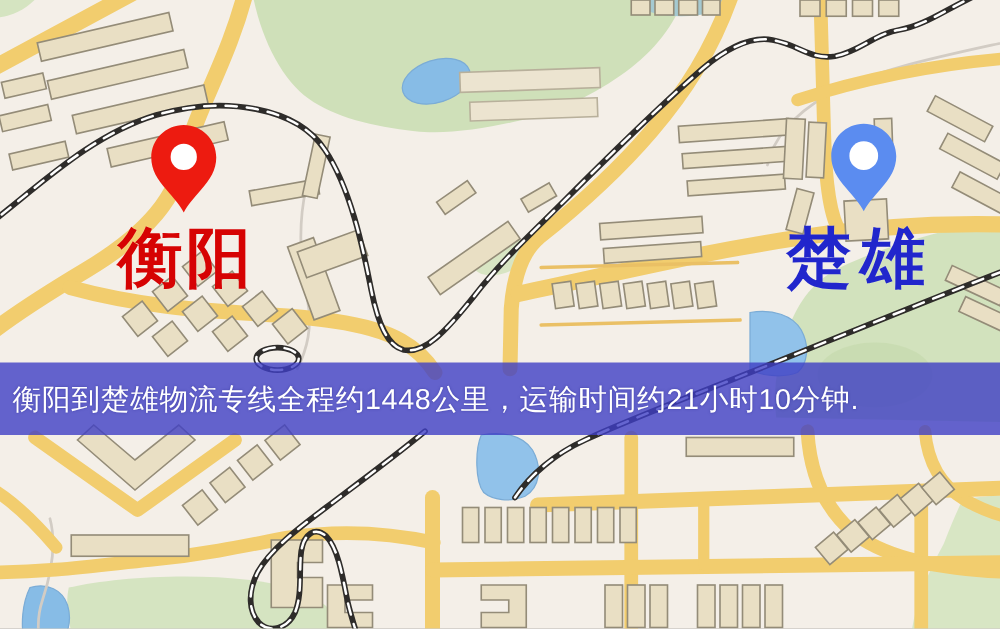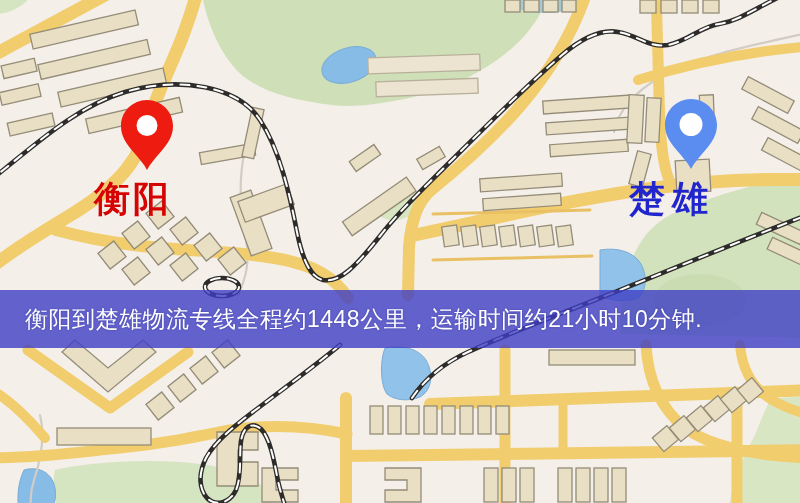--- a/index.html
+++ b/index.html
@@ -6,29 +6,29 @@
   .stage{
     position:relative;width:800px;height:503px;overflow:hidden;
     font-family:"Liberation Sans","DejaVu Sans",sans-serif;
     background:#f4efe8;
   }
   .map-bg{position:absolute;left:0;top:0;width:800px;height:503px;filter:blur(.35px) saturate(.96);}
   .pin{position:absolute;width:56px;height:72px;}
   .pin.origin{left:119px;top:99px;}
   .pin.dest{left:663px;top:98px;}
   .city-label{
-    position:absolute;font-weight:bold;font-size:36px;line-height:1;
+    position:absolute;font-weight:bold;font-size:52px;line-height:1;
     text-shadow:0 0 1px rgba(255,255,255,.4);white-space:nowrap;
   }
   .city-label.origin{left:94px;top:181px;color:#d60303;letter-spacing:3px;}
   .city-label.dest{left:629px;top:181px;color:#2126cc;letter-spacing:7px;}
   .banner{
     position:absolute;left:0;top:290px;width:800px;height:58px;
     background:rgba(62,63,196,.8);
-    display:flex;align-items:center;box-sizing:border-box;padding-left:25px;
+    display:flex;align-items:center;box-sizing:border-box;padding-left:10px;
   }
   .banner span{
     color:#ffffff;font-size:23px;letter-spacing:.5px;white-space:nowrap;
     text-shadow:0 0 2px rgba(40,40,140,.6);
   }
 </style>
 </head>
 <body>
 
 <div class="stage">

